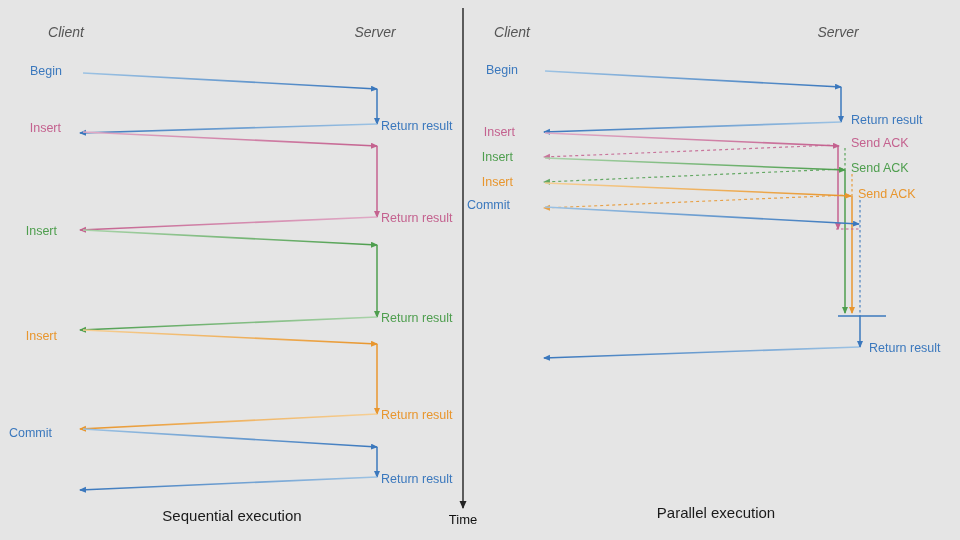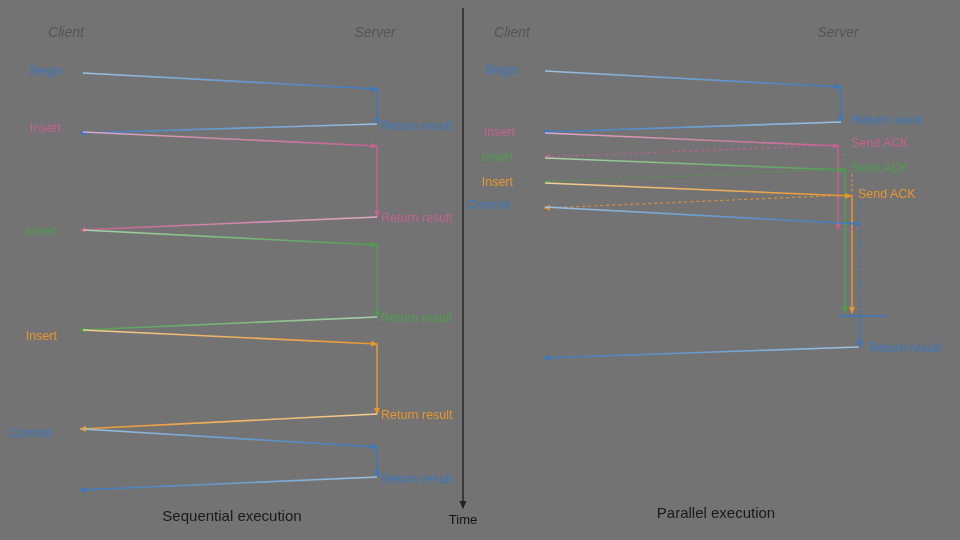--- a/index.html
+++ b/index.html
@@ -8,21 +8,21 @@
     background: #ffffff;
     width: 960px;
     height: 540px;
     overflow: hidden;
     font-family: "Liberation Sans", sans-serif;
   }
   #root {
     position: relative;
     width: 960px;
     height: 540px;
-    background: #737373;
+    background: #e5e5e5;
   }
   svg#diagram {
     position: absolute;
     left: 0;
     top: 0;
     width: 960px;
     height: 540px;
     display: block;
   }
   .role-label {

